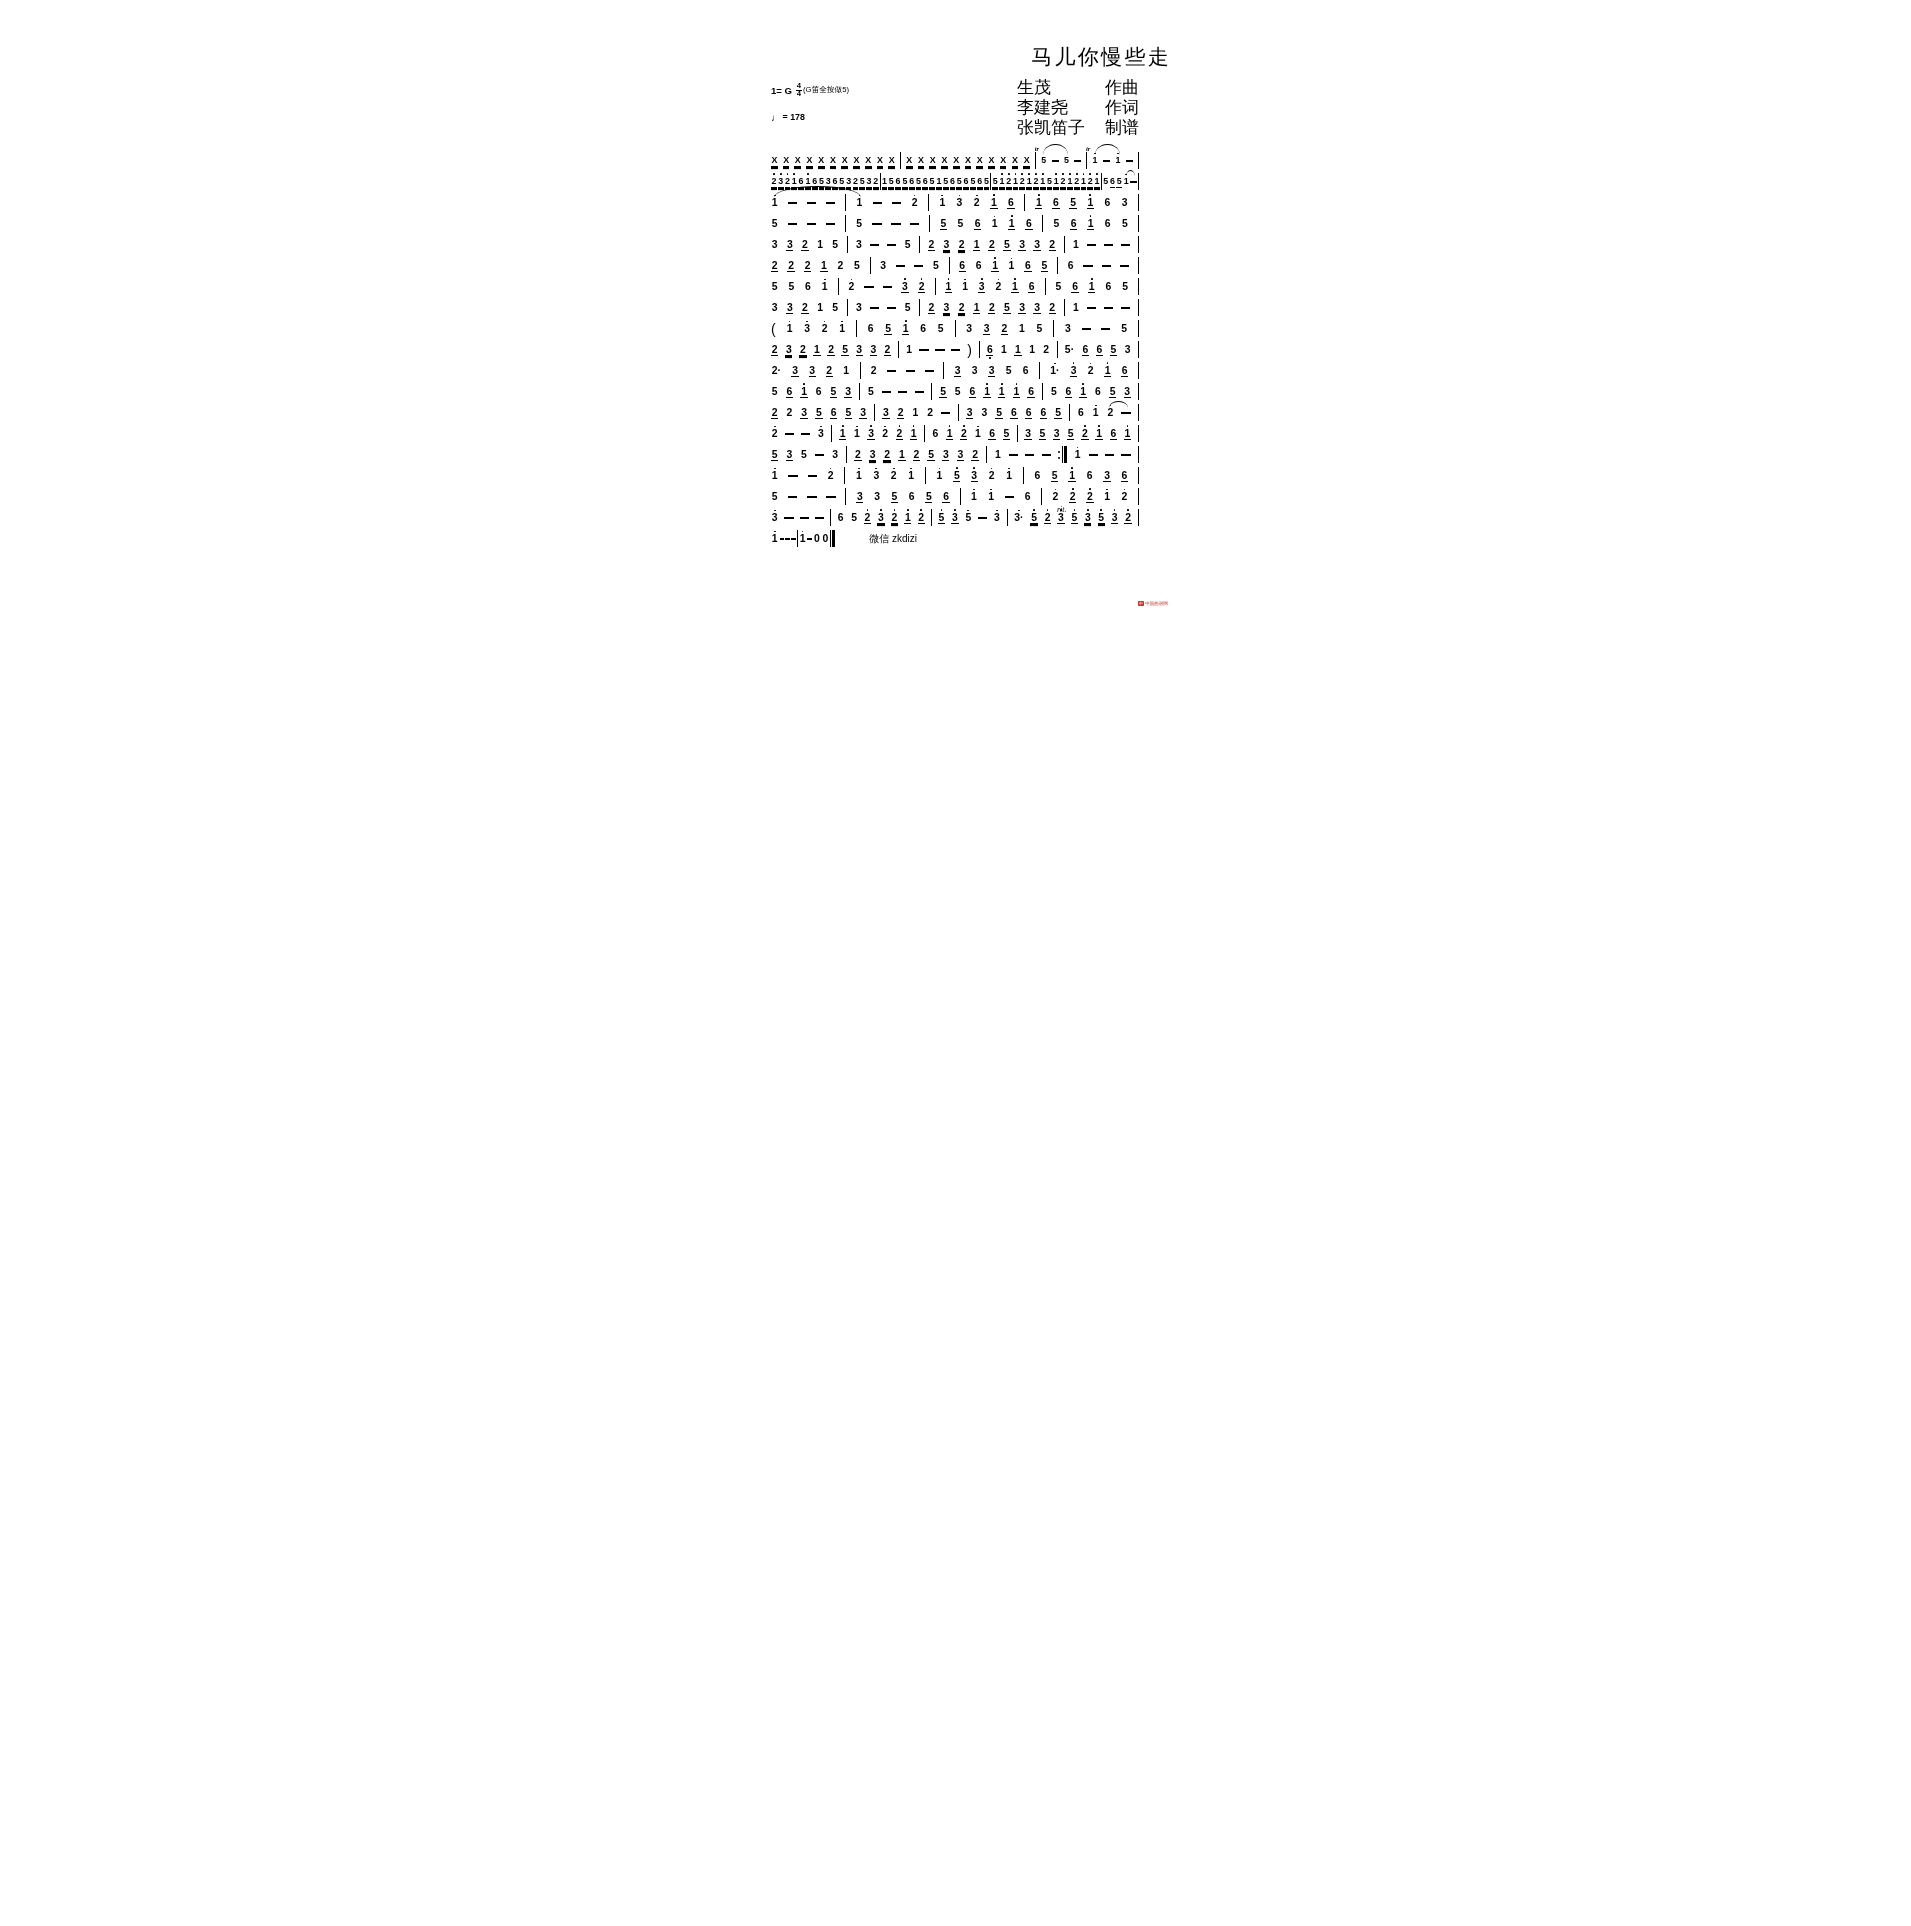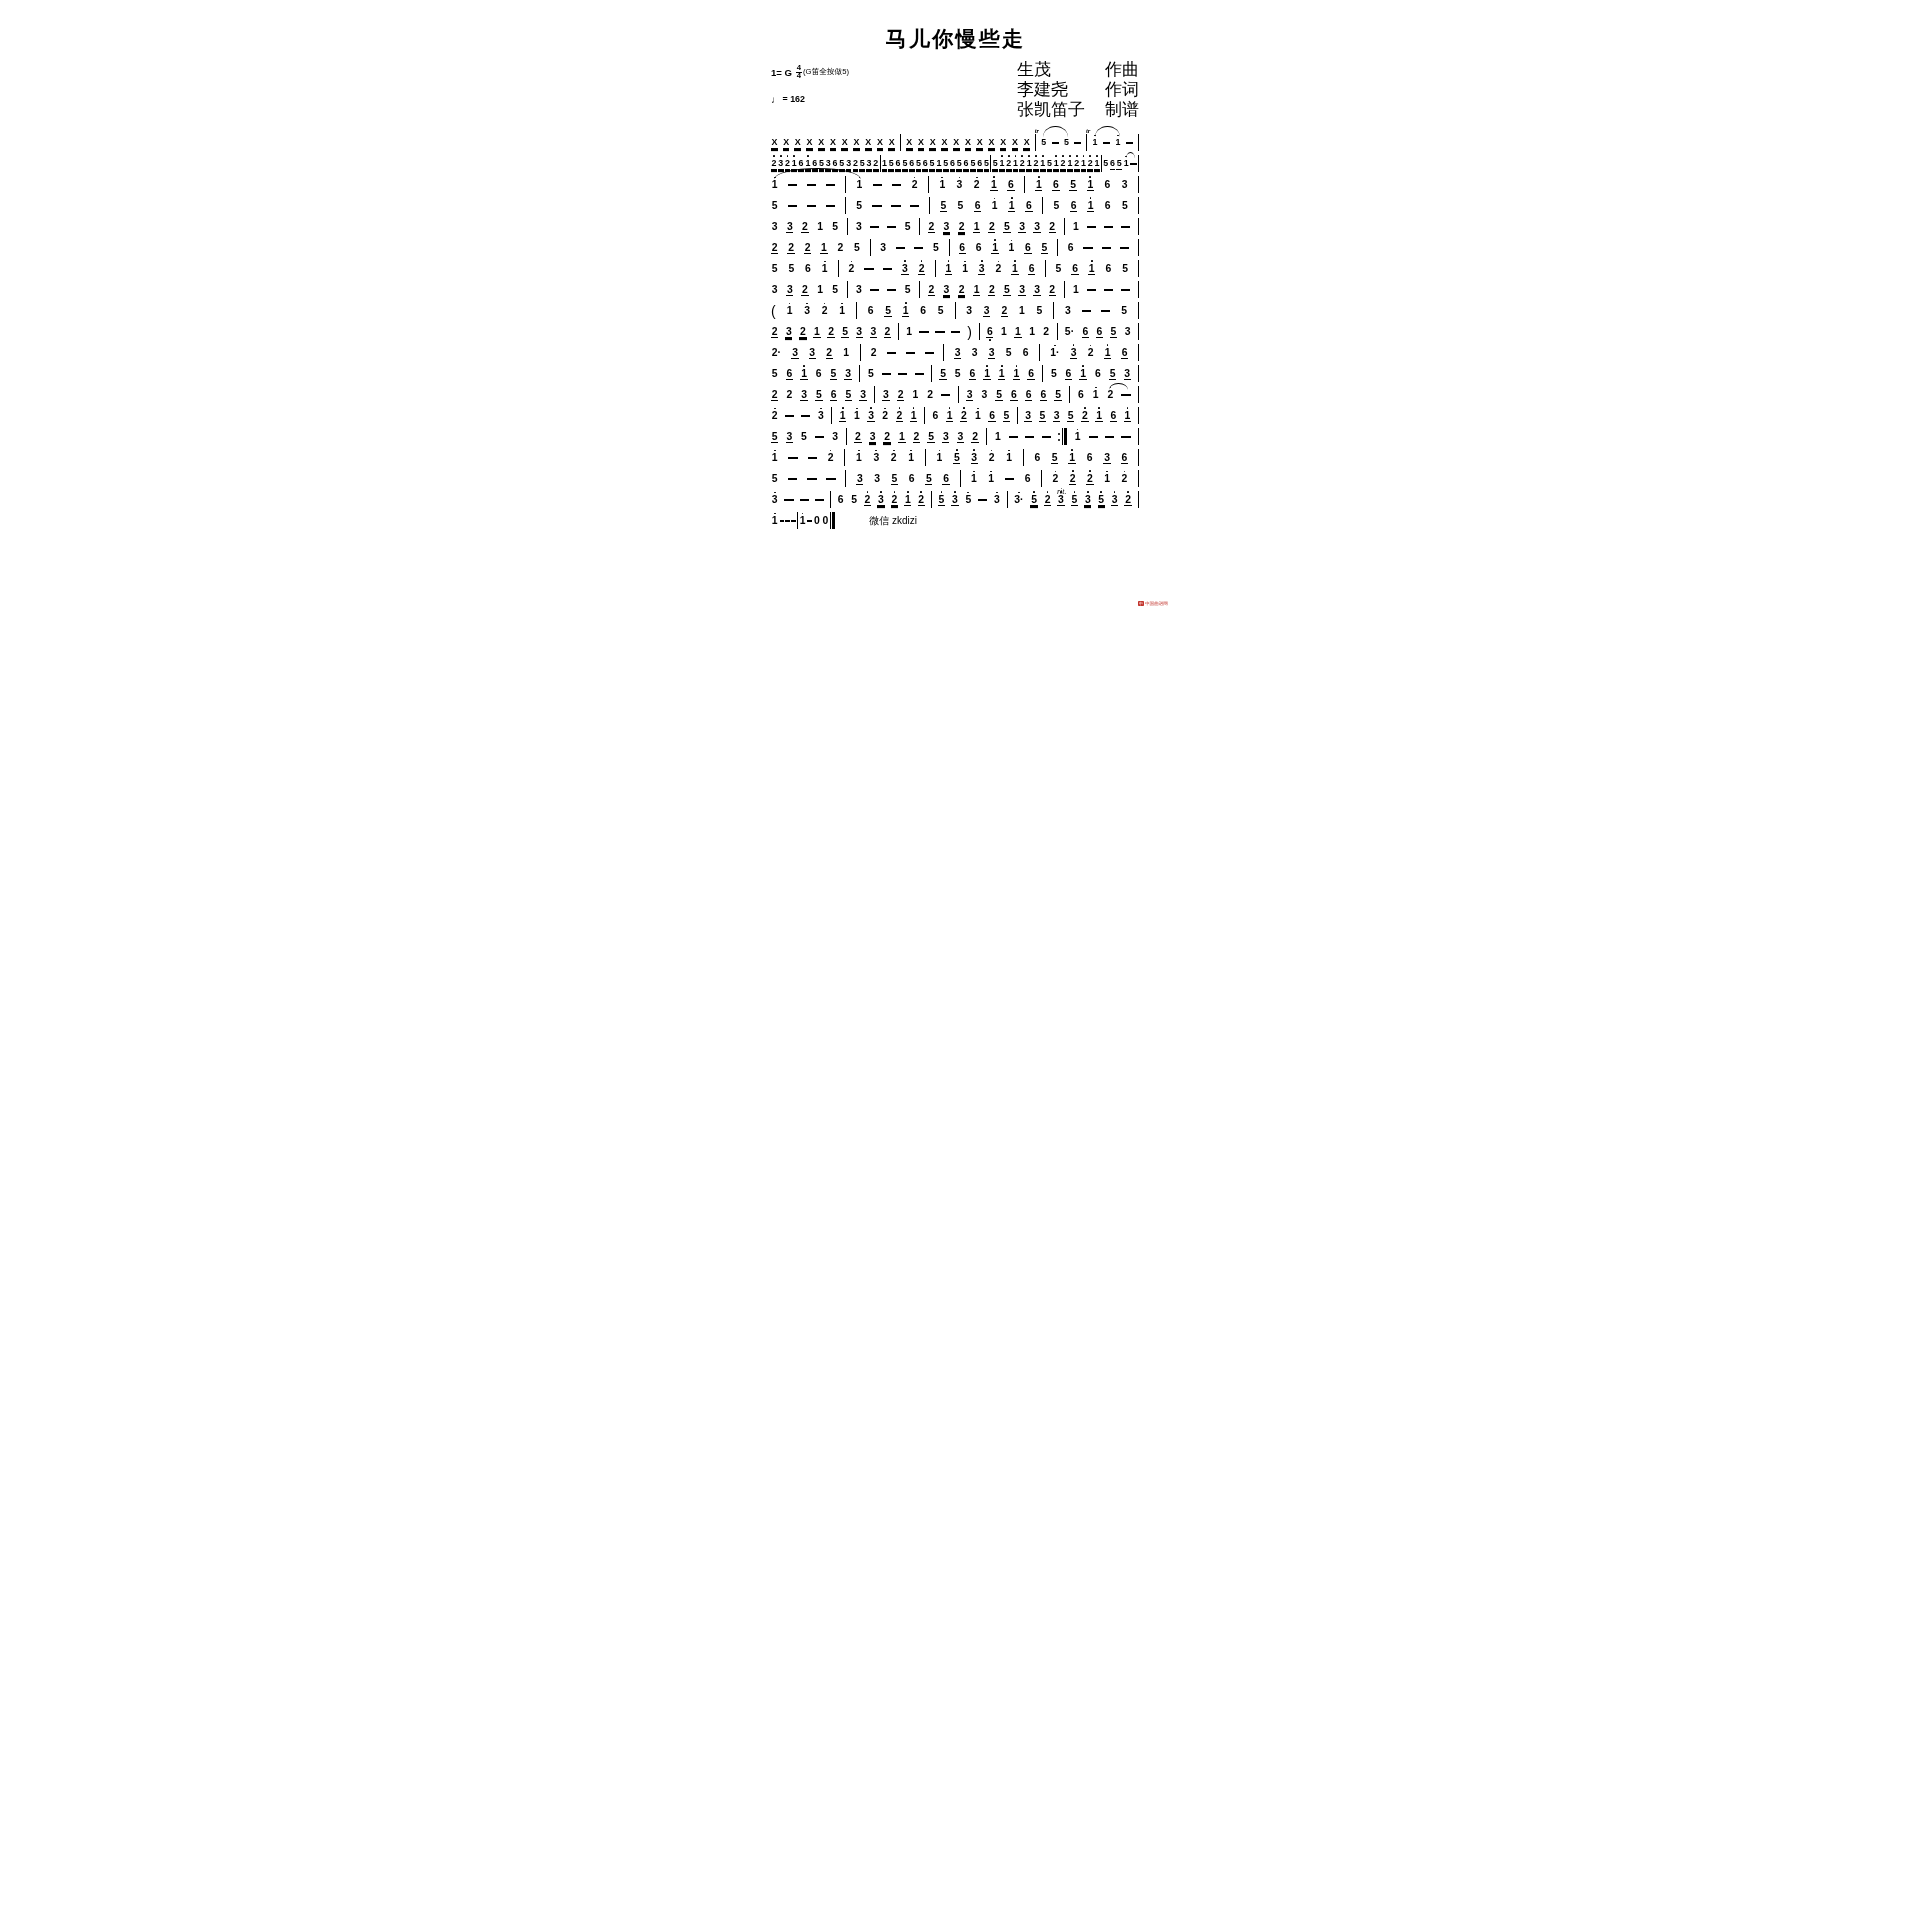--- a/index.html
+++ b/index.html
@@ -1,18 +1,18 @@
 <!DOCTYPE html>
 <html style="font-size:6.2px"><head>
 <meta charset="utf-8">
 <style>
   html,body{margin:0;padding:0;background:#fff;}
   .page{position:relative;width:431px;height:610px;background:#fff;margin:0 auto;
         font-family:"Liberation Sans",sans-serif;color:#000;overflow:hidden;}
-  .title{margin-top:25px;text-align:center;font-size:21px;font-weight:bold;letter-spacing:2.3px;}
+  .title{margin-top:43px;text-align:right;font-size:21px;font-weight:normal;letter-spacing:2.3px;}
   .meta{position:relative;margin:10.8px 32px 0 31px;height:57px;text-decoration:underline;}
   .keysig{position:absolute;left:0;top:1.5px;font-size:9.6px;font-weight:bold;display:flex;align-items:center;}
   .frac{display:inline-flex;flex-direction:column;align-items:center;margin:0 1.2px 0 3.9px;font-size:7.7px;line-height:6.2px;font-weight:bold;}
   .fbar{width:5.8px;height:1.2px;background:#000;margin:0.4px 0;}
   .keynote{font-size:7.7px;font-weight:normal;text-align:right;}
   .tempo{position:absolute;left:0;top:30px;font-size:8.9px;font-weight:bold;display:flex;align-items:center;gap:1.5px;}
   .qnote{font-size:10px;}
   .credits{position:absolute;right:0;top:-3.9px;}
   .credit-row{display:flex;font-size:17px;line-height:20px;}
   .credit-name{width:69px;text-align:left;}
@@ -62,21 +62,21 @@
       <span>1= G</span>
       <span class="frac">
         <span>4</span>
         <span class="fbar"></span>
         <span>4</span>
       </span>
       <span class="keynote">(G笛全按做5)</span>
     </div>
     <div class="tempo">
       <span class="qnote">♩</span>
-      <span>= 162</span>
+      <span>= 178</span>
     </div>
     <div class="credits">
       <div class="credit-row">
         <span class="credit-name">生茂</span>
         <span class="credit-role">作曲</span>
       </div>
       <div class="credit-row">
         <span class="credit-name">李建尧</span>
         <span class="credit-role">作词</span>
       </div>

